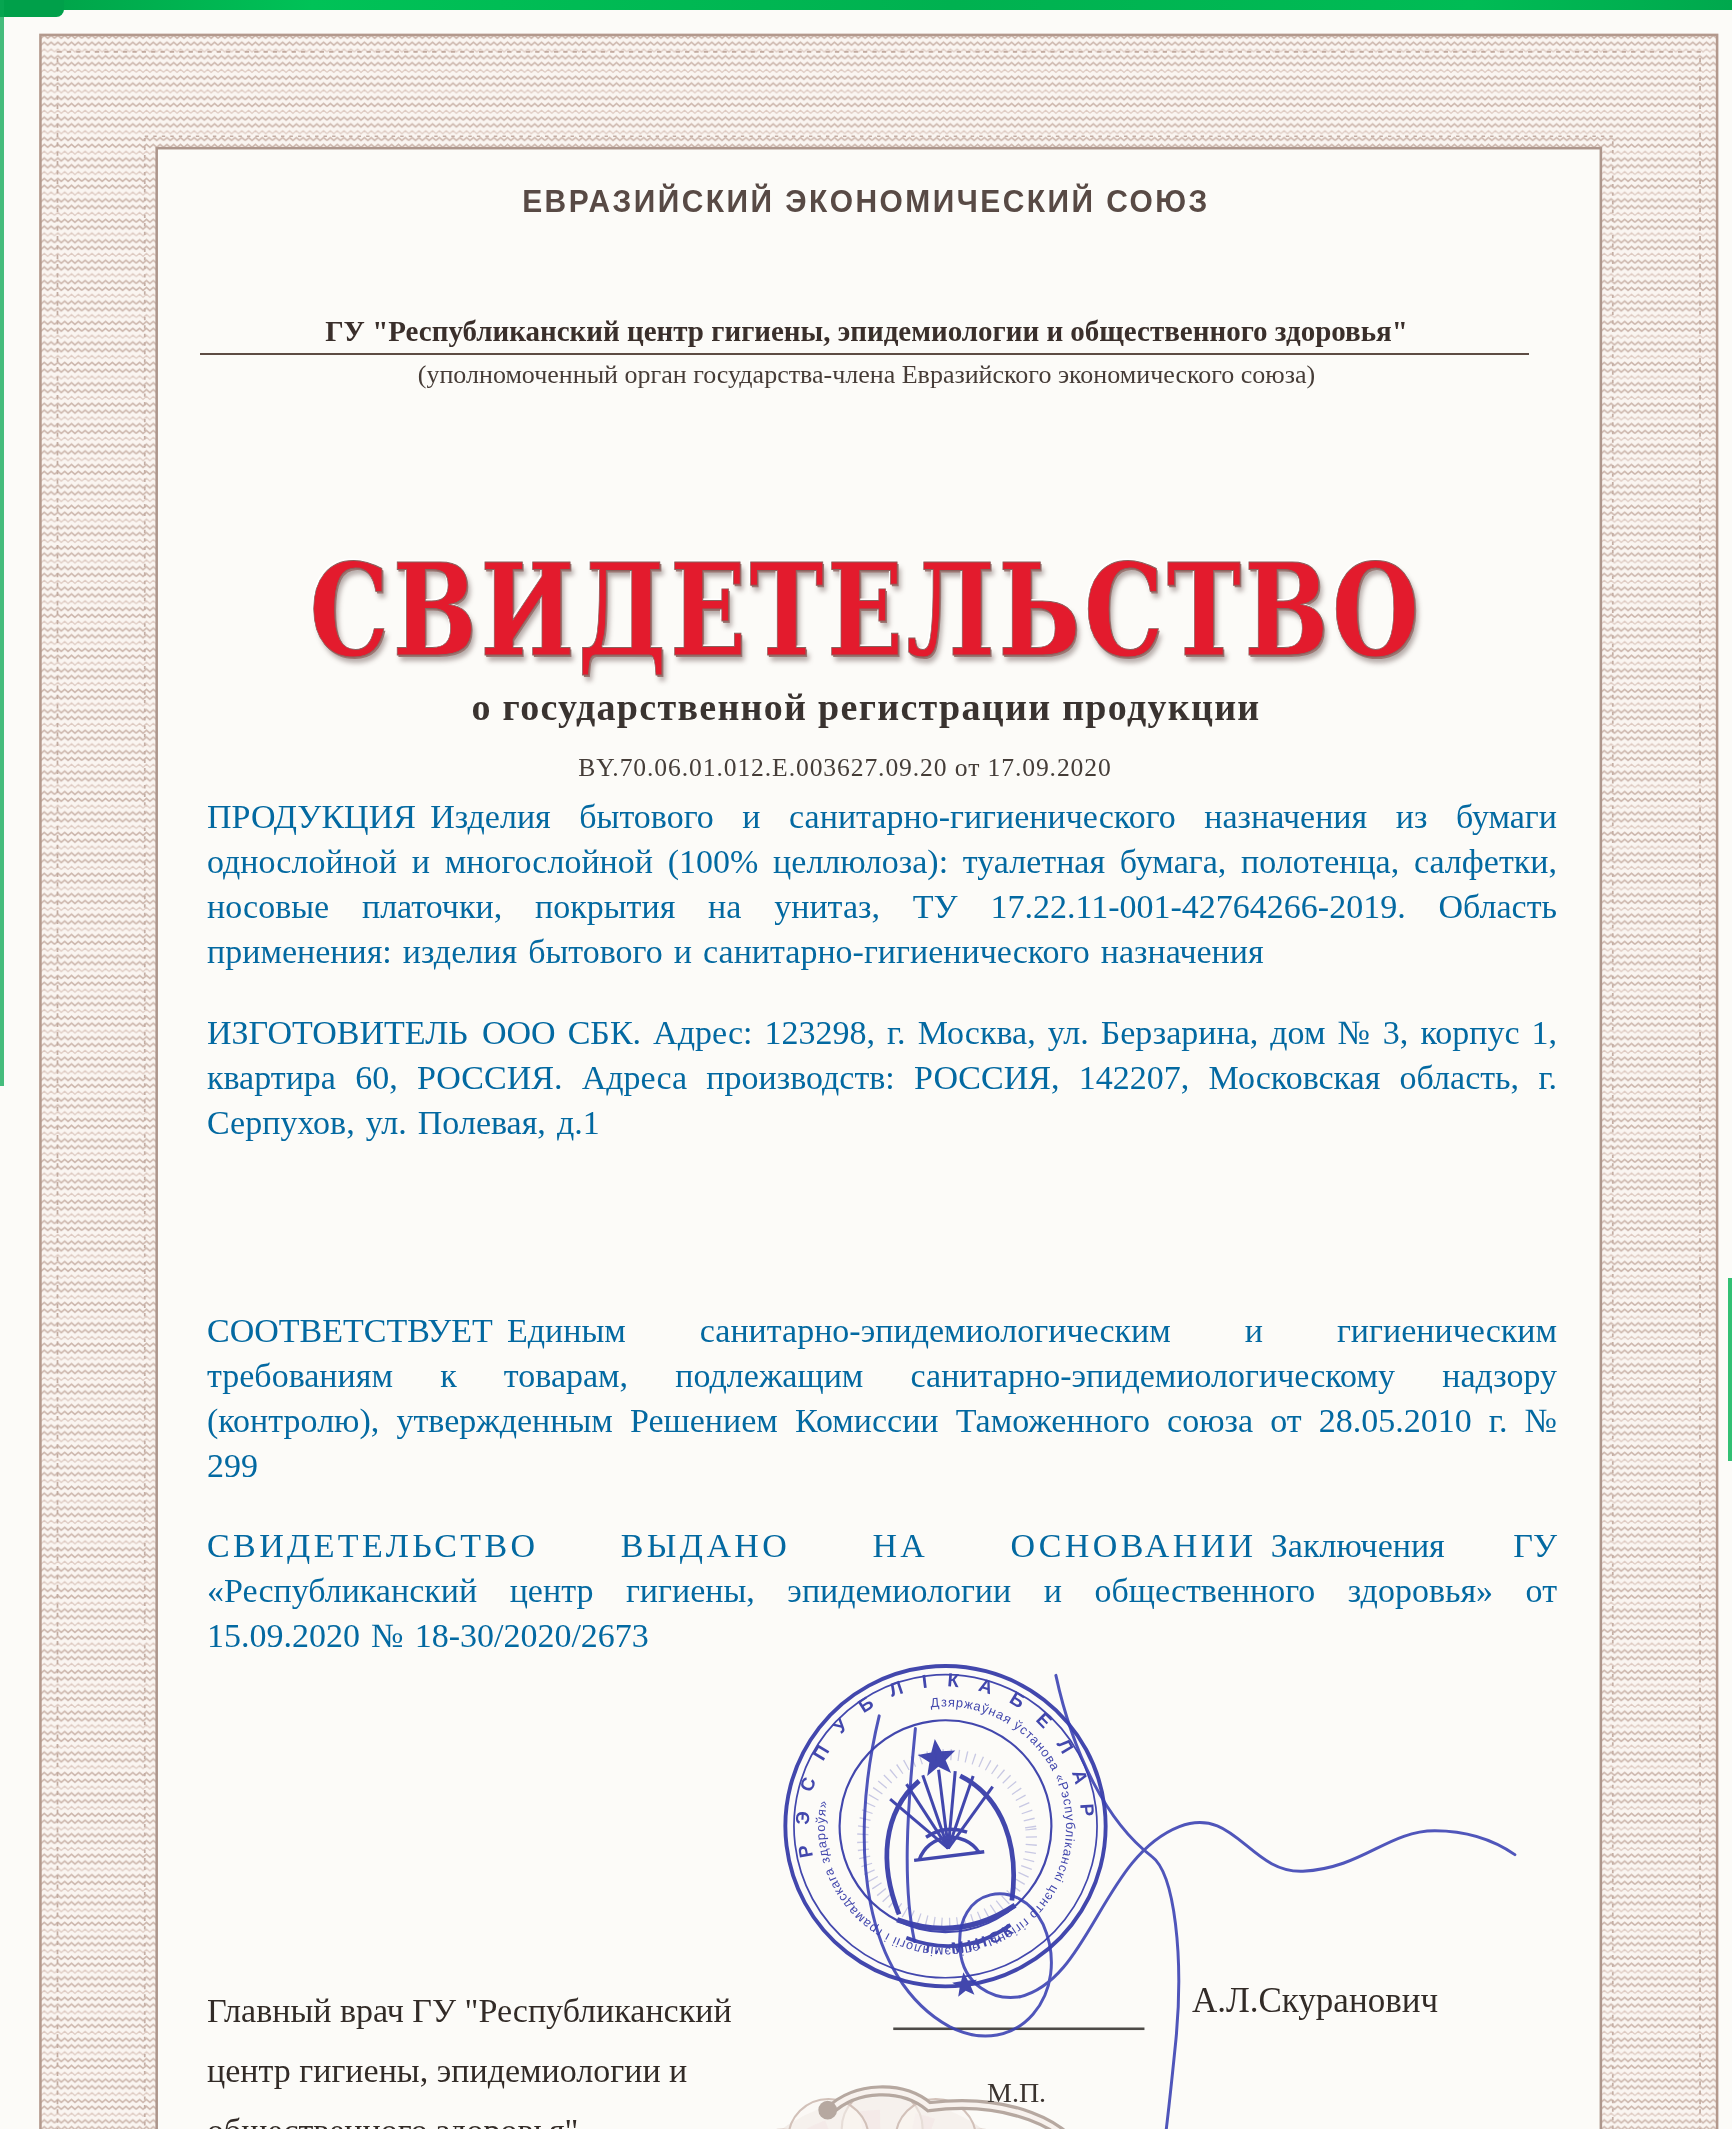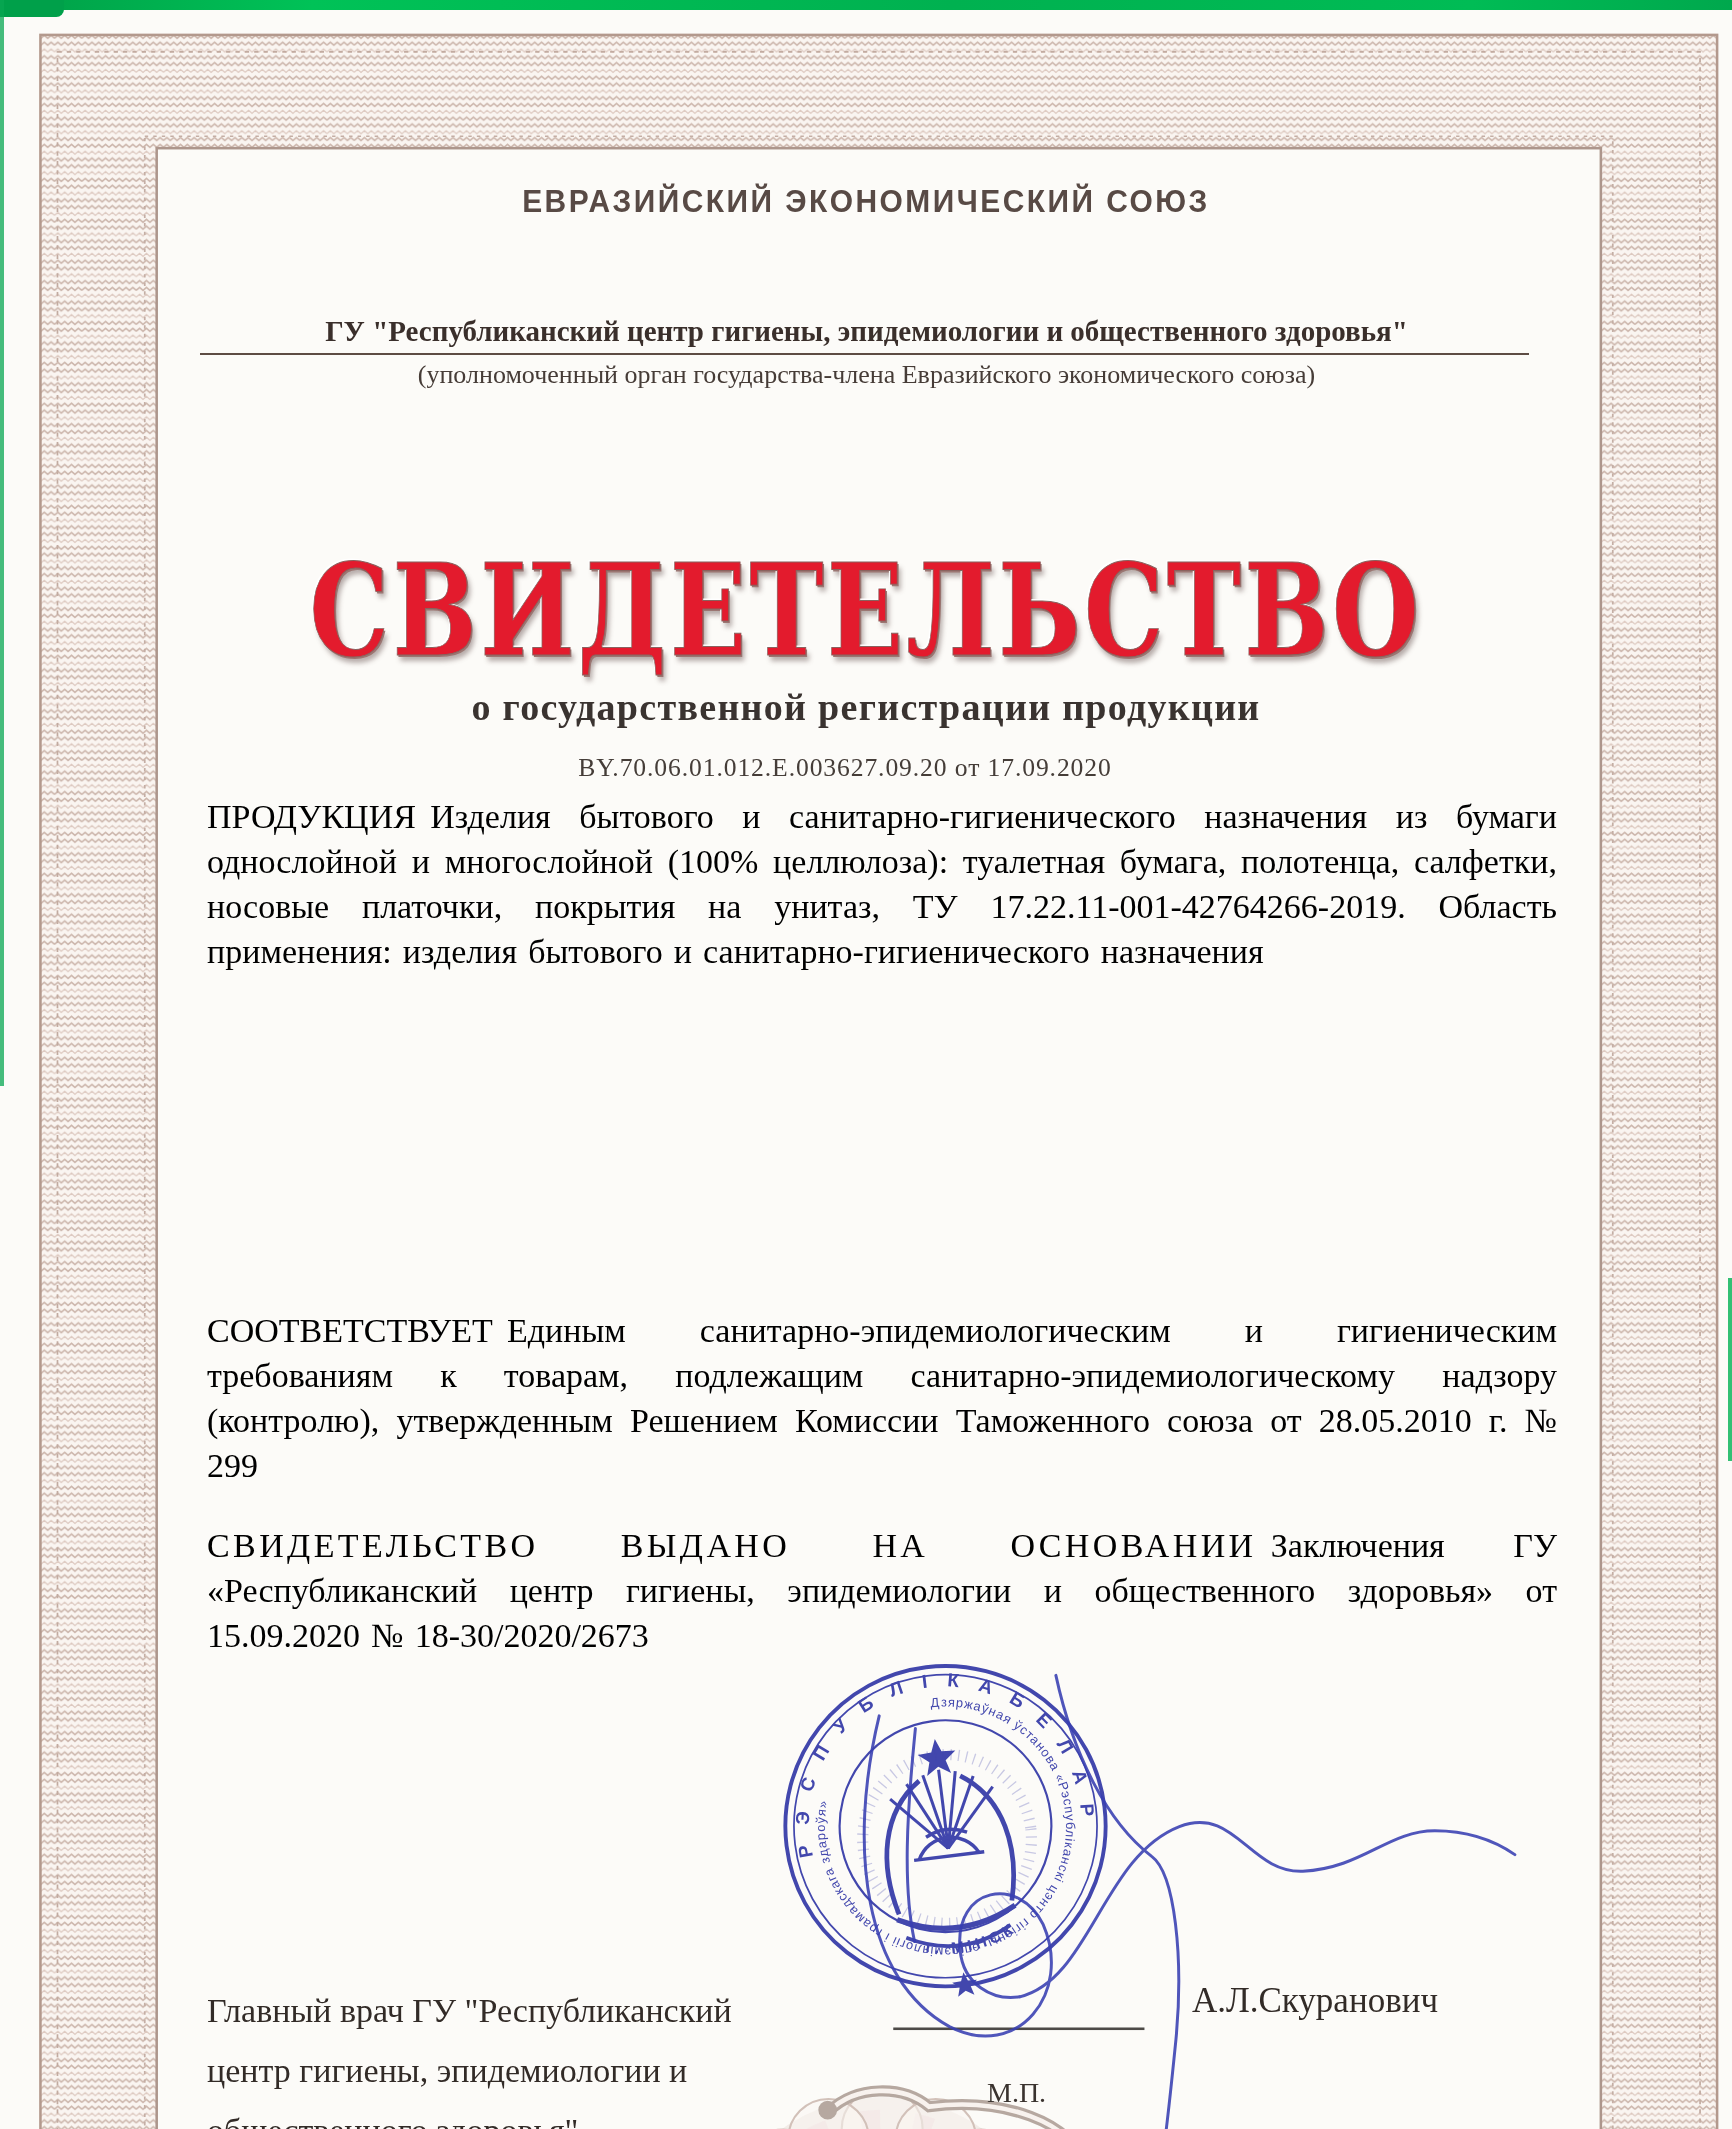--- a/index.html
+++ b/index.html
@@ -22,21 +22,21 @@
   
   .doc-title{left:0;top:540px;width:1732px;text-align:center;
     font-family:"DejaVu Serif", serif;font-weight:700;font-size:128px;line-height:141px;letter-spacing:4.3px;
     color:#e31b2d;transform:scaleX(.78);
     -webkit-text-stroke:0.9px #8a625e;
     text-shadow:-2.1px -2.1px 0.4px rgba(255,255,255,.9), 1.7px 2.1px 0 #9b7672, 4.3px 6px 6px rgba(96,74,70,.45);}
   .doc-subtitle{left:0;top:685px;width:1732px;text-align:center;font-weight:700;font-size:38px;letter-spacing:1.3px;color:#3a3330;}
   .reg-number{left:0;top:753px;width:1690px;text-align:center;font-size:25.6px;letter-spacing:0.9px;color:#453d38;}
   
   .para{position:absolute;left:207px;width:1350px;margin:0;font-size:34px;line-height:45px;
-        text-align:justify;word-spacing:2.6px;color:#000000;}
+        text-align:justify;word-spacing:2.6px;color:#0369a1;}
   .p-label{margin-right:.42em;}
   .p-label.wide{letter-spacing:3.4px;word-spacing:12.8px;}
   
   .signer{left:207px;top:1981px;width:745px;font-size:34px;line-height:60px;color:#322b27;}
   .signer-name{left:1192px;top:1981px;font-size:35px;color:#322b27;text-align:center;}
   .seal-mark{left:987px;top:2077px;font-size:28px;color:#3a332f;z-index:6;text-align:center;}
   
   .frame-layer{left:0;top:0;z-index:1;}
   .emblem-layer{left:0;top:0;z-index:2;}
   .stamp-svg{left:773px;top:1654px;z-index:6;}
@@ -109,20 +109,21 @@
   <div class="abs union-title">ЕВРАЗИЙСКИЙ ЭКОНОМИЧЕСКИЙ СОЮЗ</div>
   <div class="abs authority">ГУ "Республиканский центр гигиены, эпидемиологии и общественного здоровья"</div>
   <div class="abs authority-rule"></div>
   <div class="abs authority-note">(уполномоченный орган государства-члена Евразийского экономического союза)</div>
 
   <div class="abs doc-title">СВИДЕТЕЛЬСТВО</div>
   <div class="abs doc-subtitle">о государственной регистрации продукции</div>
   <div class="abs reg-number">BY.70.06.01.012.E.003627.09.20 от 17.09.2020</div>
 
   <p class="para" style="top:794px"><span class="p-label">ПРОДУКЦИЯ</span><span>Изделия бытового и санитарно-гигиенического назначения из бумаги однослойной и многослойной (100% целлюлоза): туалетная бумага, полотенца, салфетки, носовые платочки, покрытия на унитаз, ТУ 17.22.11-001-42764266-2019. Область применения: изделия бытового и санитарно-гигиенического назначения</span></p>
+  <p class="para" style="top:1010px"><span class="p-label">ИЗГОТОВИТЕЛЬ</span><span>ООО СБК. Адрес: 123298, г. Москва, ул. Берзарина, дом № 3, корпус 1, квартира 60, РОССИЯ. Адреса производств: РОССИЯ, 142207, Московская область, г. Серпухов, ул. Полевая, д.1</span></p>
   <p class="para" style="top:1308px"><span class="p-label">СООТВЕТСТВУЕТ</span><span>Единым санитарно-эпидемиологическим и гигиеническим требованиям к товарам, подлежащим санитарно-эпидемиологическому надзору (контролю), утвержденным Решением Комиссии Таможенного союза от  28.05.2010 г. № 299</span></p>
   <p class="para" style="top:1523px"><span class="p-label wide">СВИДЕТЕЛЬСТВО ВЫДАНО НА ОСНОВАНИИ</span><span>Заключения ГУ «Республиканский центр гигиены, эпидемиологии и общественного здоровья» от 15.09.2020 № 18-30/2020/2673</span></p>
 
   <div class="abs signer">
     <div>Главный врач ГУ "Республиканский</div>
     <div>центр гигиены, эпидемиологии и</div>
     <div>общественного здоровья"</div>
   </div>
   <div class="abs signer-name">А.Л.Скуранович</div>
   <div class="abs seal-mark">М.П.</div>

